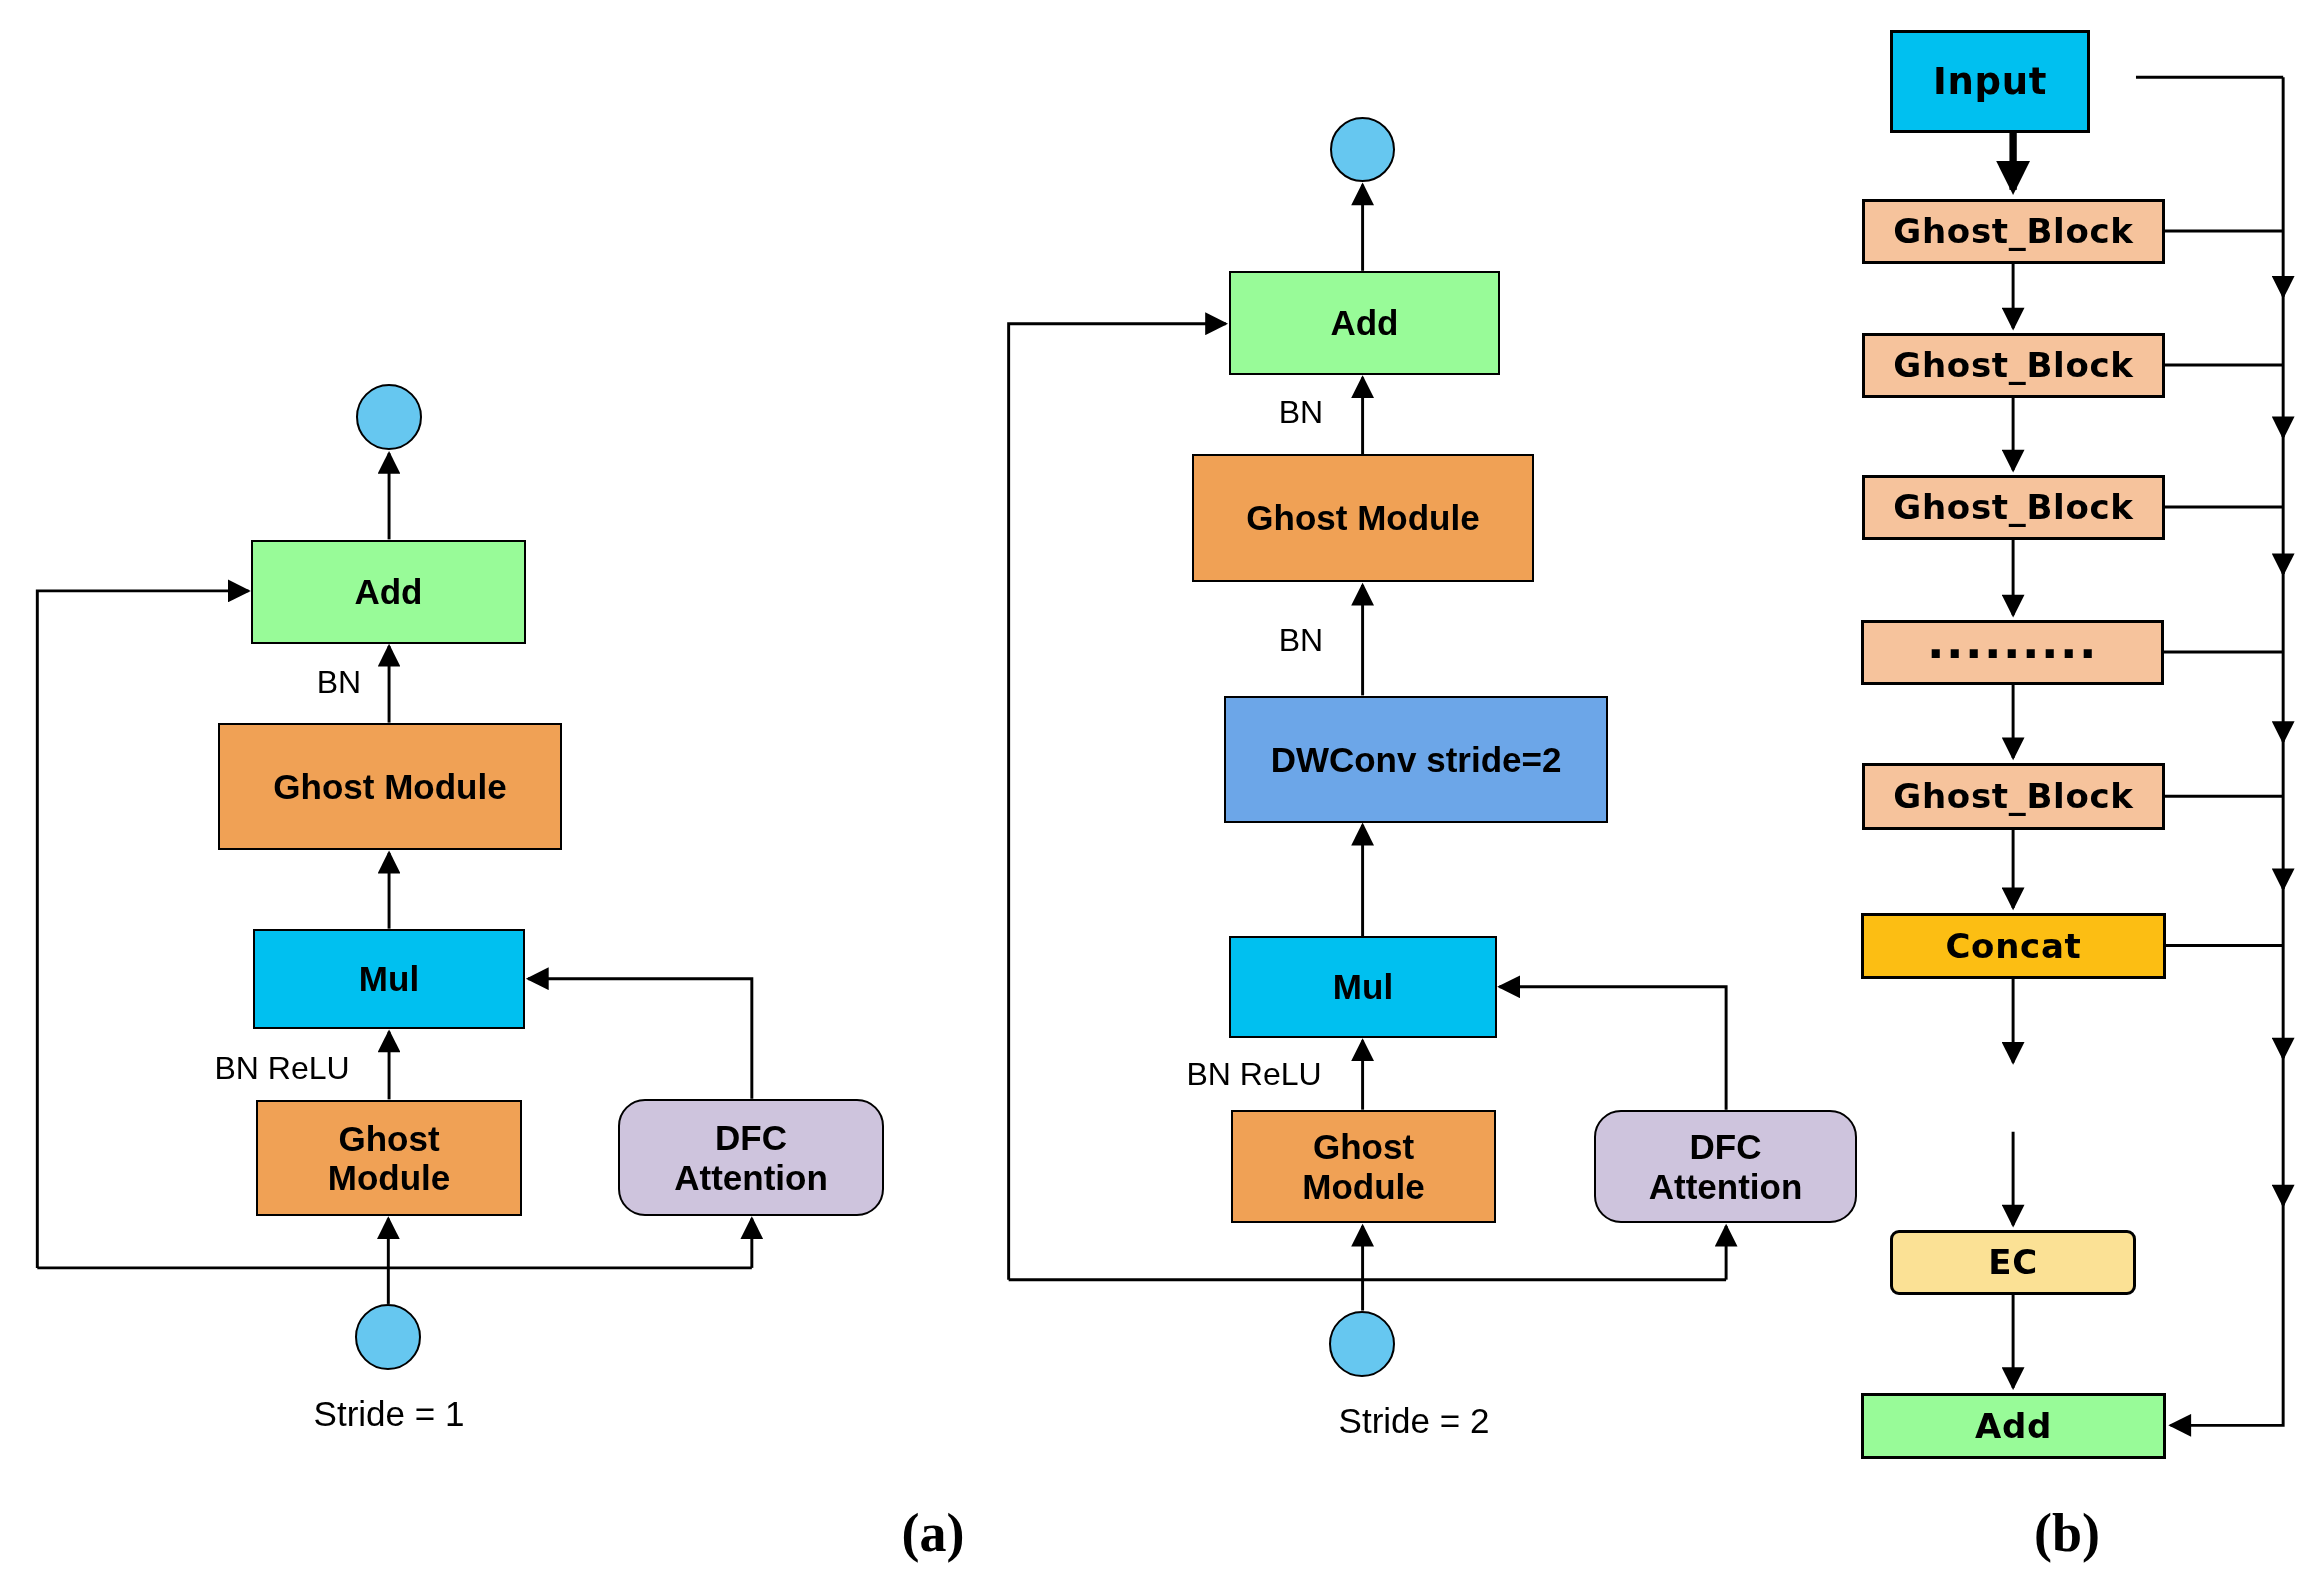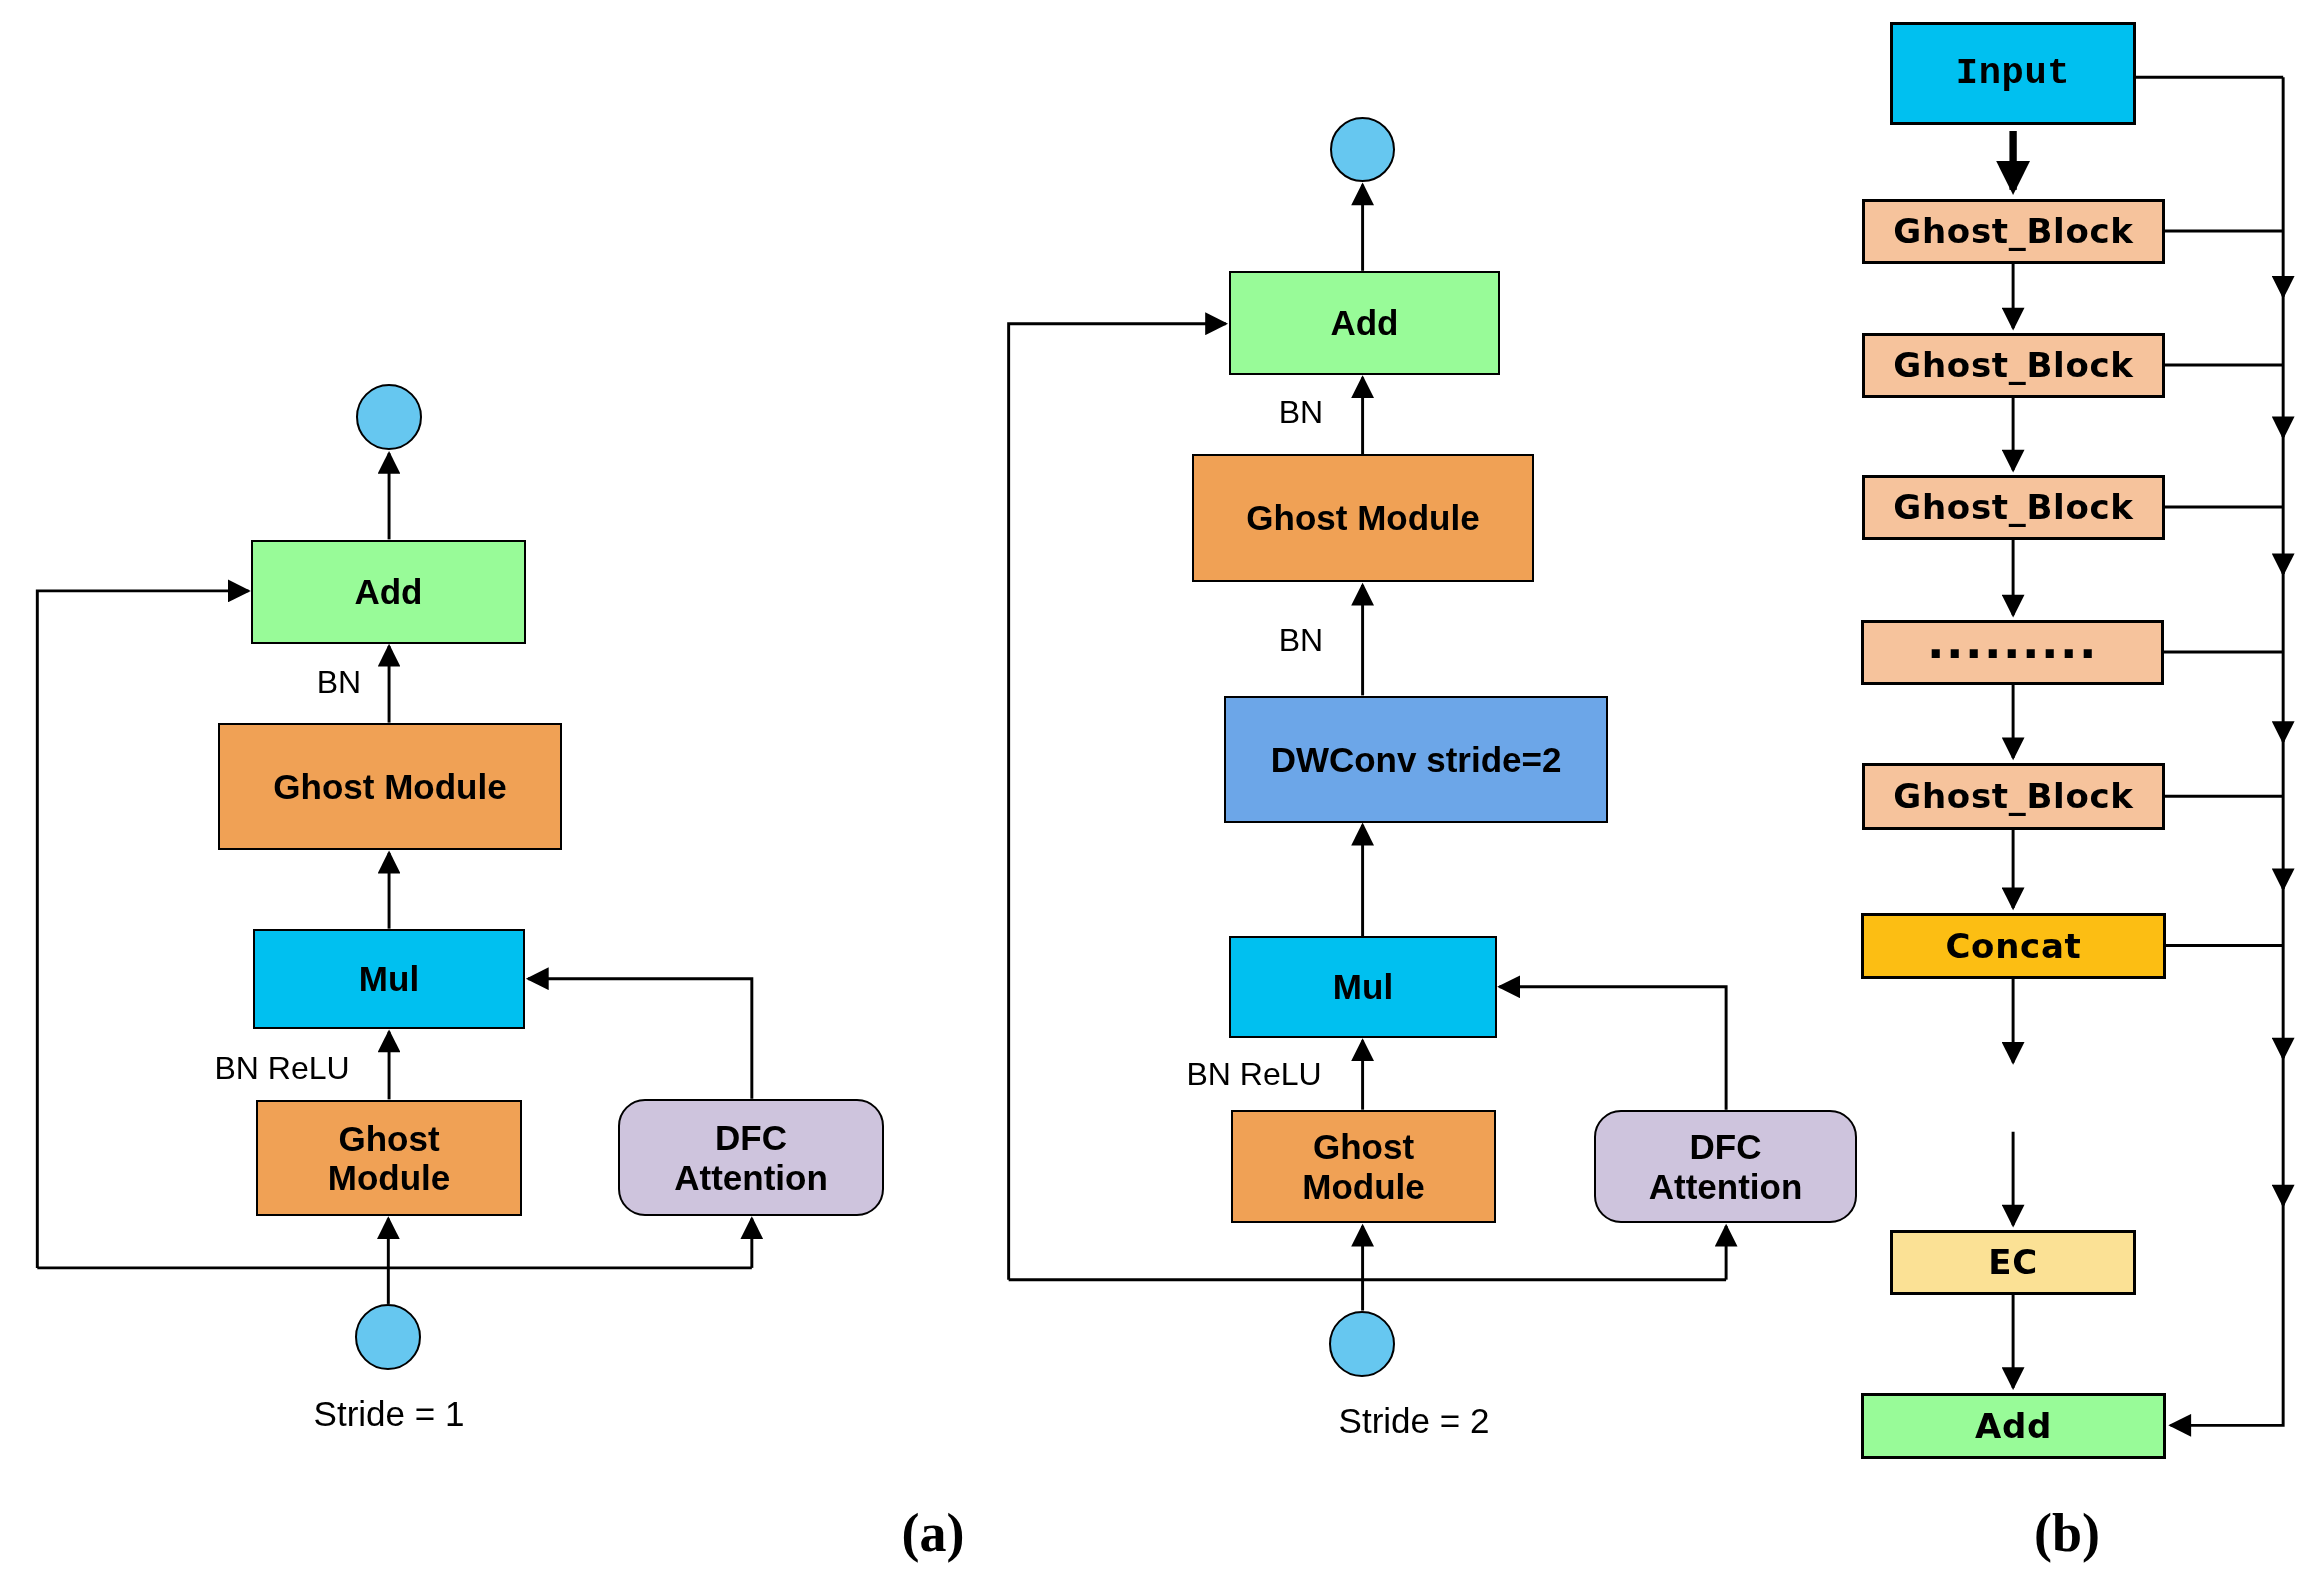--- a/index.html
+++ b/index.html
@@ -65,30 +65,30 @@
   #a2-mul           { left:1229px; top:936px; width:268px; height:102px; }
   #a2-ghost         { left:1231px; top:1110px; width:265px; height:113px; }
   #a2-dfc           { left:1594px; top:1110px; width:263px; height:113px; }
   #a2-circle-bottom { left:1329px; top:1311px; width:66px;  height:66px; }
   #a2-bn1           { left:1301px; top:412px; }
   #a2-bn2           { left:1301px; top:640px; }
   #a2-bnrelu        { left:1254px; top:1074px; }
   #a2-stride        { left:1414px; top:1421px; }
 
   
-  #b-input  { left:1890px; top:22px;   width:246px; height:103px; font-size:37px;font-family:Liberation Mono, monospace; }
+  #b-input  { left:1890px; top:30px;   width:200px; height:103px; font-size:37px; }
   #b-gb1    { left:1862px; top:199px;  width:303px; height:65px; }
   #b-gb2    { left:1862px; top:333px;  width:303px; height:65px; }
   #b-gb3    { left:1862px; top:475px;  width:303px; height:65px; }
   #b-dots   { left:1861px; top:620px;  width:303px; height:65px; font-size:46px; letter-spacing:1.5px; }
   #b-dots .dots-text { transform:translateY(-10.3px); display:block; }
   #b-gb5    { left:1862px; top:763px; width:303px; height:67px; }
   #b-concat { left:1861px; top:913px; width:305px; height:66px; }
   #b-sc     { left:1890px; top:1067px; width:246px; height:65px; }
-  #b-ec     { left:1890px; top:1230px; width:246px; height:65px; }
+  #b-ec     { left:1890px; top:1230px; width:246px; height:65px;border-radius:9px; }
   #b-add    { left:1861px; top:1393px; width:305px; height:66px; }
 
   #caption-a { left:933px; top:1533px; }
   #caption-b { left:2067px; top:1533px; }
 
   .two-line span { display:block; }
 </style>
 </head>
 <body>
 

